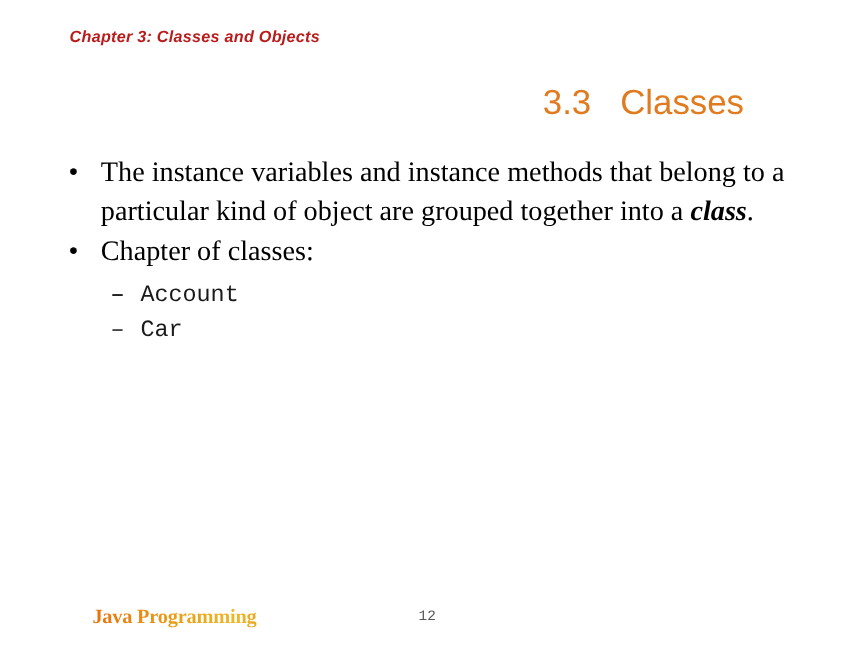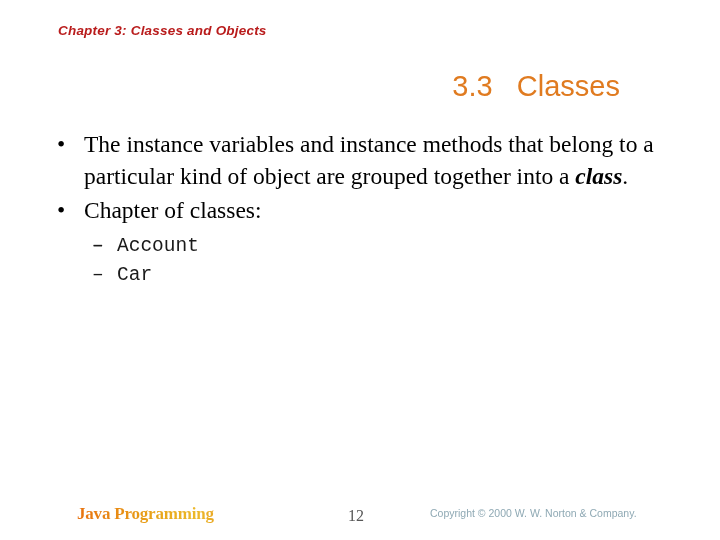--- a/index.html
+++ b/index.html
@@ -147,22 +147,22 @@
     letter-spacing: 0.4px;
     color: #9fb8c0;
     white-space: nowrap;
   }
   .page-number {
     position: absolute;
     left: 326px;
     top: 7px;
     width: 60px;
     text-align: center;
-    font-family: Liberation Serif, serif;
-    font-size: 16px;
+    font-family: Liberation Mono, monospace;
+    font-size: 12px;
     color: #575757;
   }
   .copyright {
     position: absolute;
     left: 430px;
     top: 6px;
     width: 270px;
     font-family: "Liberation Sans", sans-serif;
     font-size: 10.5px;
     line-height: 14px;
@@ -212,18 +212,17 @@
 
   <div class="footer">
 
     <div class="brand">
       <div class="brand-title">Java Programming</div>
     </div>
 
     <div class="page-number">12</div>
 
     <div class="copyright">
-      <span class="copyright-line">Copyright © 2000 W. W. Norton &amp; Company.</span>
     </div>
 
   </div>
 
 </div>
 
 </body></html>

